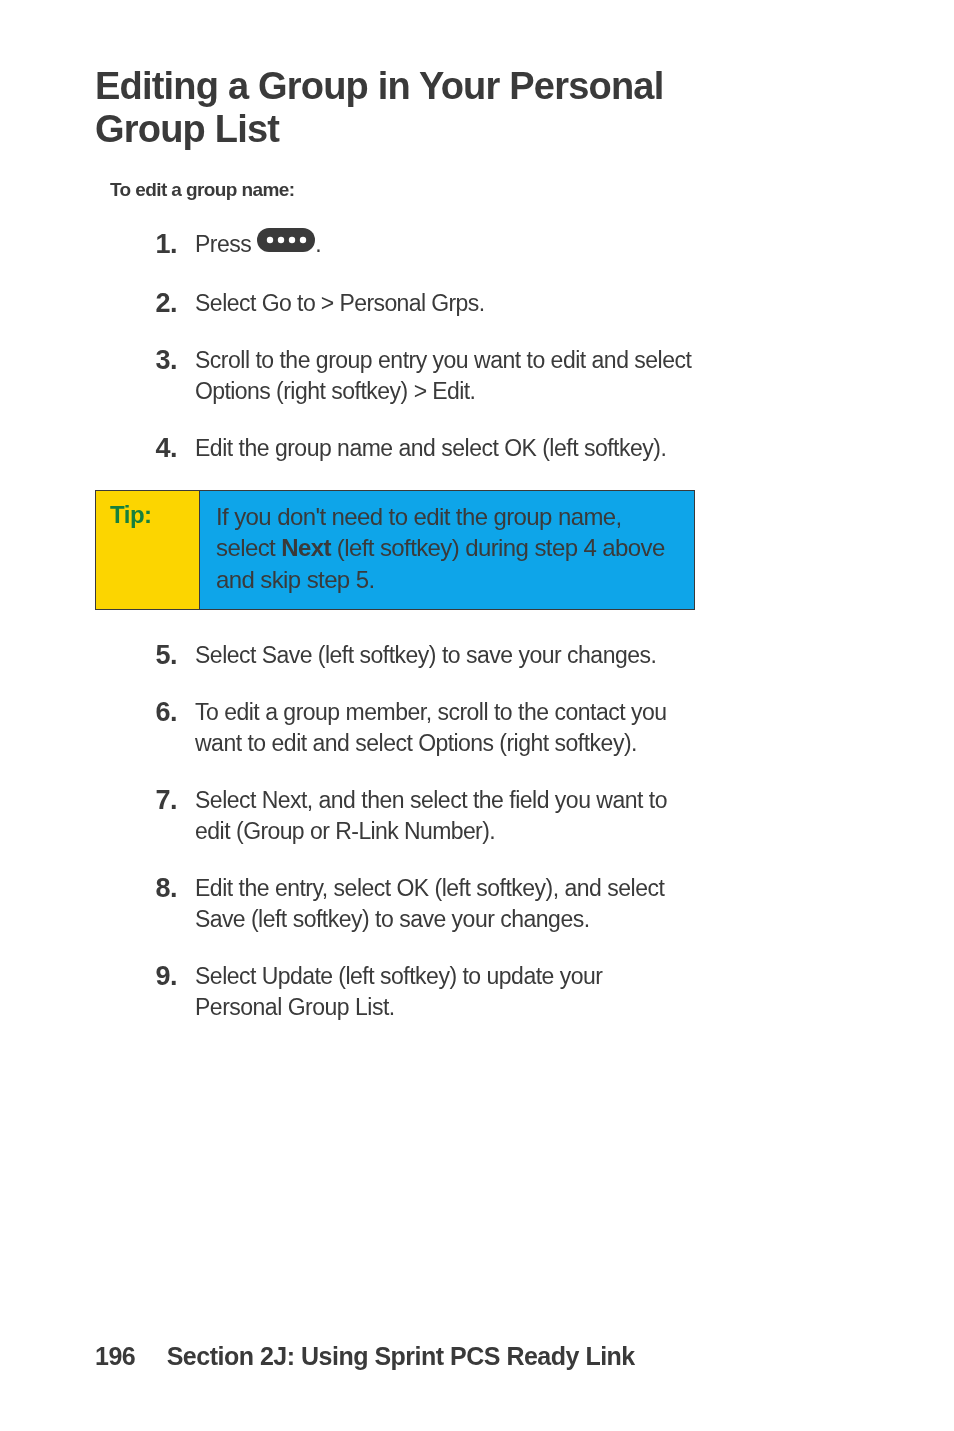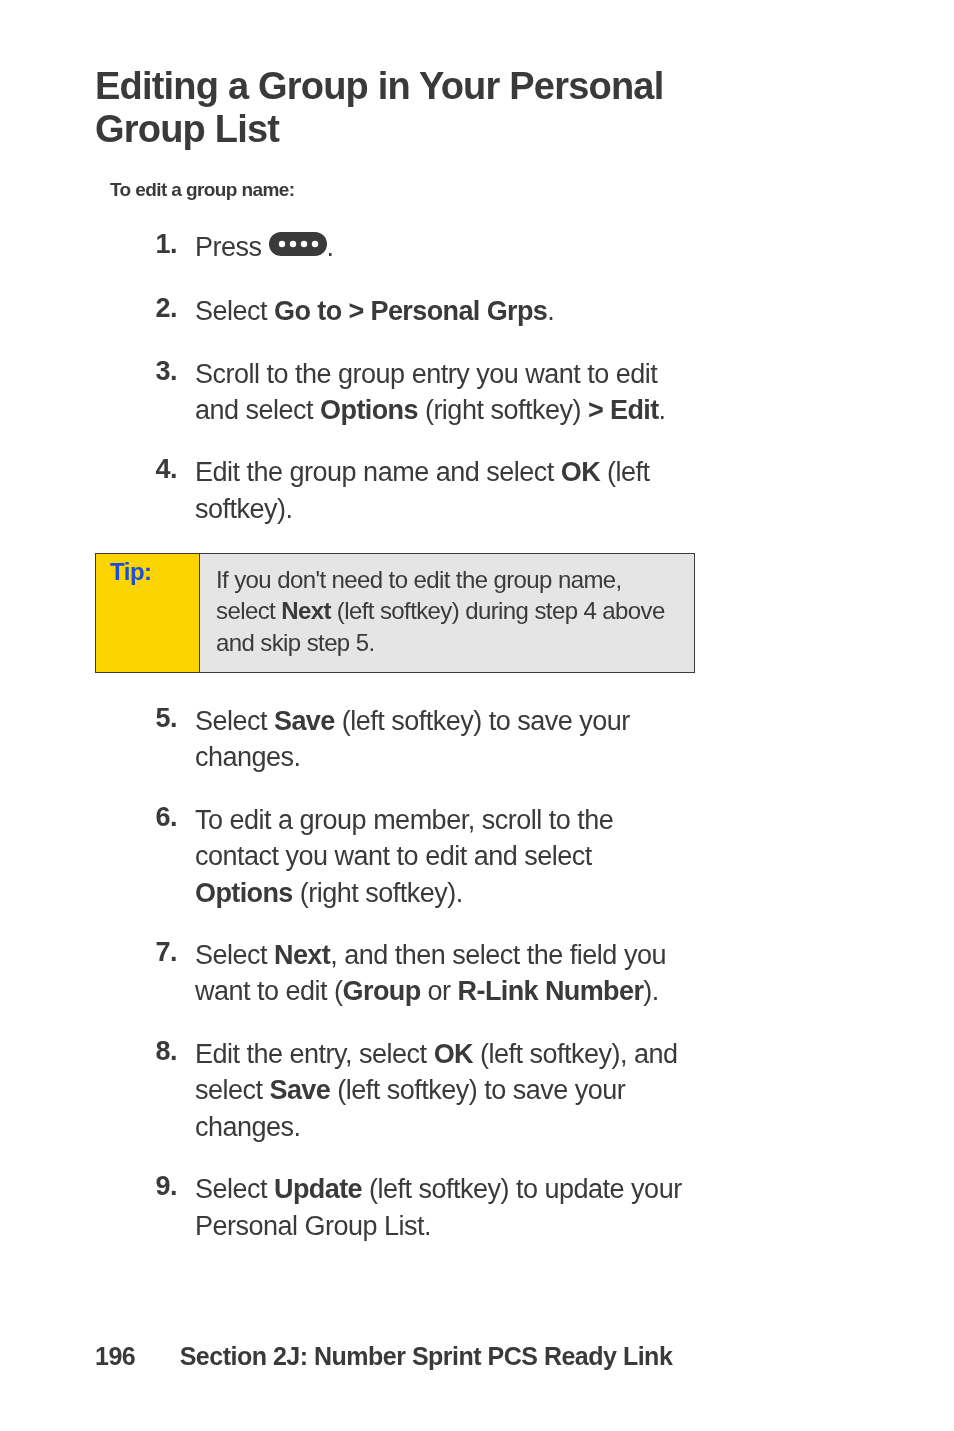--- a/index.html
+++ b/index.html
@@ -47,75 +47,75 @@
       flex: 0 0 46px;
       font-size: 27px;
       font-weight: 700;
       color: #3a3a3a;
       letter-spacing: -0.5px;
       text-align: right;
       padding-right: 18px;
     }
     .body {
       flex: 1;
-      font-size: 27px;
+      font-size: 23px;
       line-height: 1.35;
       letter-spacing: -0.5px;
       color: #3a3a3a;
     }
     .body b {
-      font-weight: 700;
+      font-weight: 400;
       letter-spacing: -0.6px;
     }
     .pill {
       display: inline-block;
       vertical-align: middle;
       position: relative;
       top: -2px;
     }
     .tip-box {
       display: flex;
       border: 1px solid #3a3a3a;
       margin: 4px 0 30px 0;
     }
     .tip-label {
       flex: 0 0 104px;
       box-sizing: border-box;
       background: #fcd500;
       border-right: 1px solid #3a3a3a;
-      padding: 4px 14px;
+      padding: 10px 14px;
       font-size: 24px;
       font-weight: 700;
       letter-spacing: -0.5px;
-      color: #1d4ed8;
+      color: #15803d;
     }
     .tip-body {
       flex: 1;
-      background: #e5e5e5;
+      background: #0ea5e9;
       padding: 10px 16px 14px 16px;
       font-size: 24px;
       line-height: 1.3;
       letter-spacing: -0.6px;
       color: #3a3a3a;
     }
     .tip-body b {
       font-weight: 700;
     }
     .footer {
       position: absolute;
       left: 95px;
       bottom: 60px;
       font-size: 25px;
       font-weight: 700;
       letter-spacing: -0.5px;
       color: #3a3a3a;
     }
     .footer .pagenum {
       display: inline-block;
-      margin-right: 38px;
+      margin-right: 25px;
     }
   </style>
 </head>
 <body>
 
 <div class="page">
 
   <h1 class="h1">Editing a Group in Your Personal Group List</h1>
 
   <p class="subhead">To edit a group name:</p>
@@ -168,16 +168,16 @@
         <div class="body">Edit the entry, select <b>OK</b> (left softkey), and select <b>Save</b> (left softkey) to save your changes.</div>
       </li>
       <li>
         <div class="num">9.</div>
         <div class="body">Select <b>Update</b> (left softkey) to update your Personal Group List.</div>
       </li>
     </ol>
 
   <div class="footer">
     <span class="pagenum">196</span>
-    <span>Section 2J: Number Sprint PCS Ready Link</span>
+    <span>Section 2J: Using Sprint PCS Ready Link</span>
   </div>
 
 </div>
 
 </body></html>

